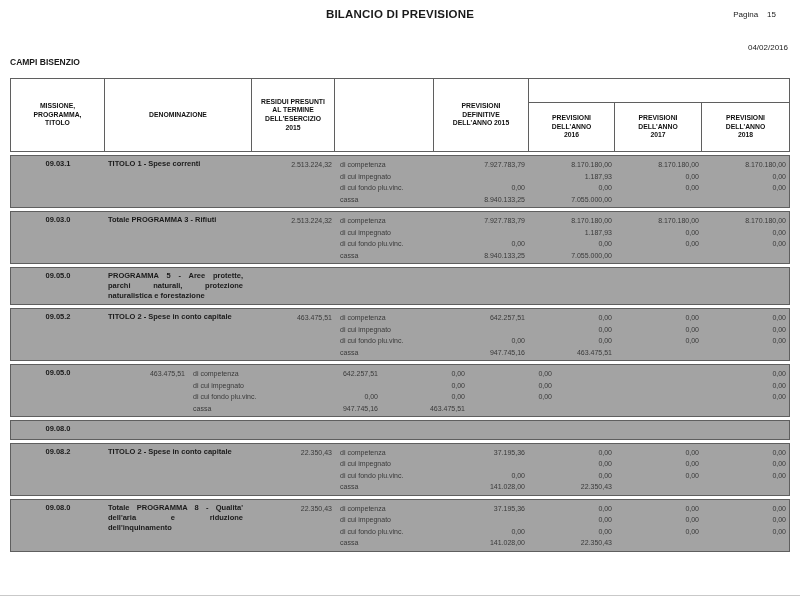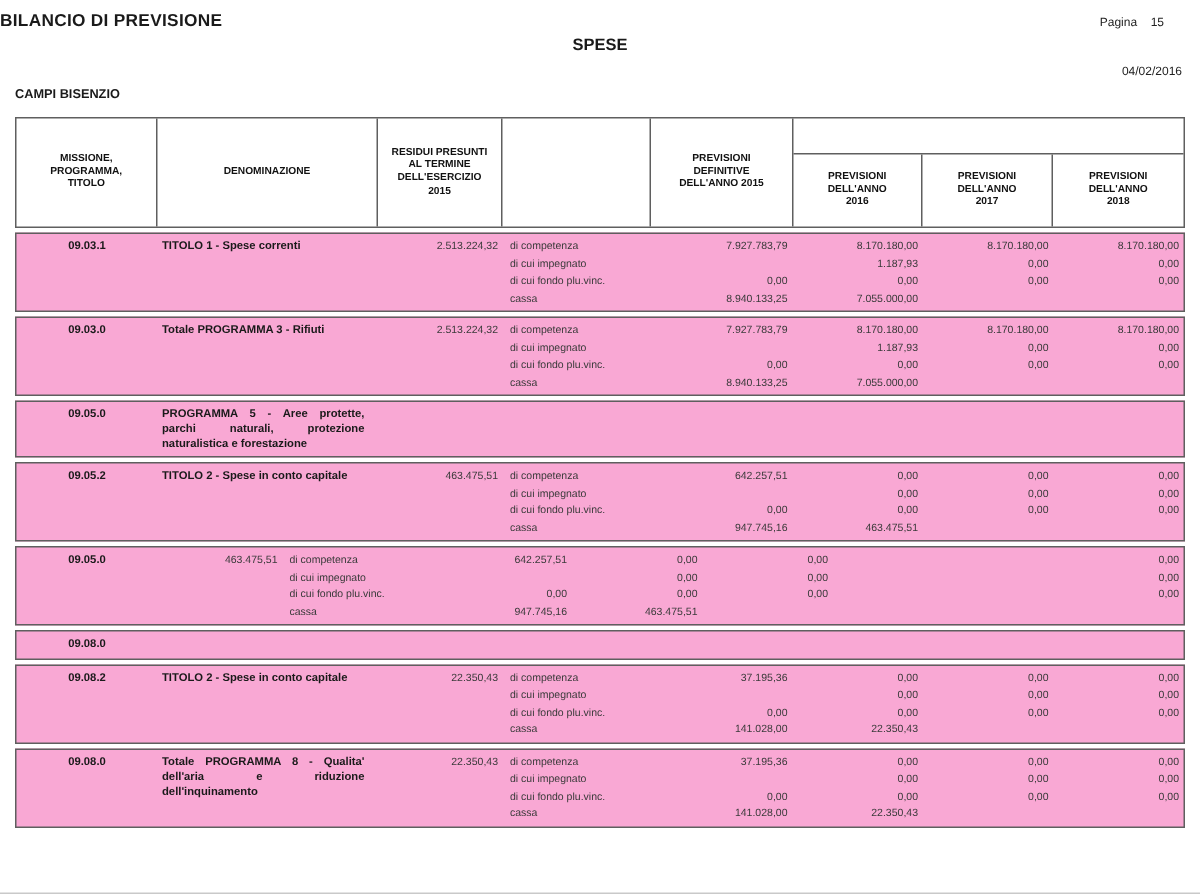--- a/index.html
+++ b/index.html
@@ -2,21 +2,21 @@
 <html><head>
 <meta charset="utf-8">
 <style>
   * { margin:0; padding:0; }
   body {
     width:800px; height:596px; background:#fff; position:relative;
     font-family:"Liberation Sans", sans-serif; color:#1a1a1a;
     border-bottom:1px solid #c9c9c9; box-sizing:border-box; overflow:hidden;
   }
   .topbar { position:relative; height:78px; }
-  .title    { position:absolute; top:8px;  left:0; width:100%; text-align:left; font-weight:bold; font-size:11.5px; letter-spacing:.2px; }
+  .title    { position:absolute; top:8px;  left:0; width:100%; text-align:center; font-weight:bold; font-size:11.5px; letter-spacing:.2px; }
   .subtitle { position:absolute; top:24px; left:0; width:100%; text-align:center; font-weight:bold; font-size:11px; }
   .pagina { position:absolute; top:10px; right:24px; font-size:8px; color:#222; }
   .pagina .pnum { margin-left:9px; }
   .rdate  { position:absolute; top:43px; right:12px; font-size:8px; color:#222; }
   .entity { position:absolute; top:57px; left:10px; font-size:8.5px; font-weight:bold;text-align:center; }
 
   .table { margin-left:10px; width:780px; }
   .thead {
     display:flex; border:1px solid #5f5f5f; height:74px; box-sizing:border-box;
     font-weight:bold; font-size:6.8px; line-height:8.6px; text-align:center; color:#111;
@@ -30,41 +30,40 @@
   .c5 { width:95px;  border-right:1px solid #5f5f5f; }
   .thgroup { flex:1; display:flex; flex-direction:column; }
   .band   { height:23px; border-bottom:1px solid #5f5f5f; }
   .subrow { flex:1; display:flex; }
   .c6 { width:86px; border-right:1px solid #5f5f5f; height:100%; }
   .c7 { width:87px; border-right:1px solid #5f5f5f; height:100%; }
   .c8 { flex:1; height:100%; }
 
   .row-box {
     display:flex; align-items:flex-start; border:1px solid #5f5f5f; margin-top:3px;
-    box-sizing:border-box; min-height:52px; padding:3px 0 2px; background:#f9a8d4;
+    box-sizing:border-box; min-height:52px; padding:3px 0 2px; background:#a3a3a3;
   }
   .row-box.section { min-height:0; padding-bottom:3px; }
   .cell { box-sizing:border-box; flex:none; }
   .code { width:94px;  text-align:center; font-weight:bold; font-size:7.5px; line-height:10px; }
   .nm   { width:147px; font-weight:bold; font-size:7.5px; line-height:10px; text-align:justify; padding:0 9px 0 3px; }
   .res  { width:83px;  text-align:right; font-size:7px; color:#3a3a3a; padding-right:3px; }
   .labs { width:99px;  font-size:7px; color:#3a3a3a; padding-left:5px; }
   .vals { font-size:7px; color:#3a3a3a; text-align:right; }
   .v-def { width:95px; padding-right:4px; }
   .v-16  { width:86px; padding-right:3px; }
   .v-17  { width:87px; padding-right:3px; }
   .v-18  { flex:1;     padding-right:3px; }
   .vline { height:11.5px; line-height:11.5px; white-space:nowrap; }
 </style>
 </head>
 <body>
 
 <div class="topbar">
   <div class="title">BILANCIO DI PREVISIONE</div>
-  <div class="subtitle">SPESE</div>
   <div class="pagina">
     <span>Pagina</span><span class="pnum">15</span>
   </div>
   <div class="rdate">04/02/2016</div>
   <div class="entity">CAMPI BISENZIO</div>
 </div>
 
 <div class="table">
   <div class="thead">
     <div class="th c1">

